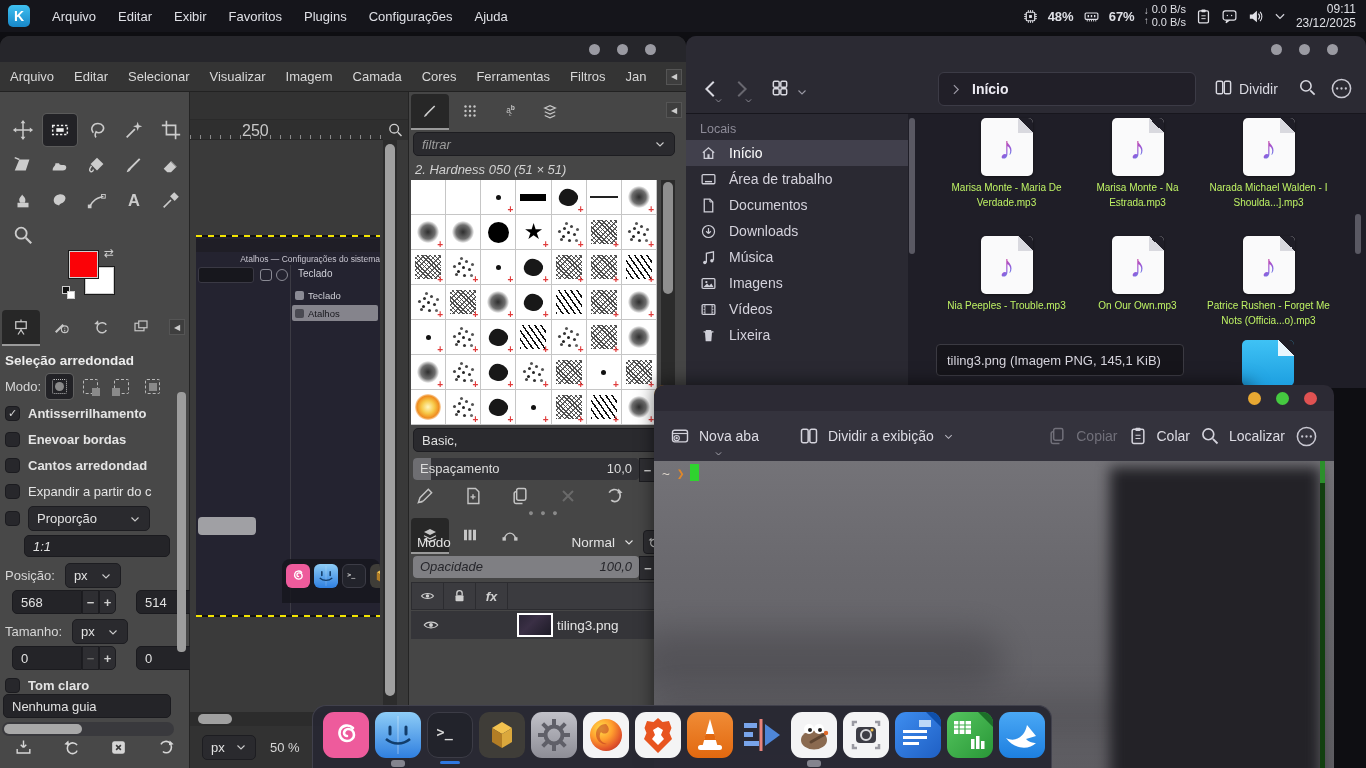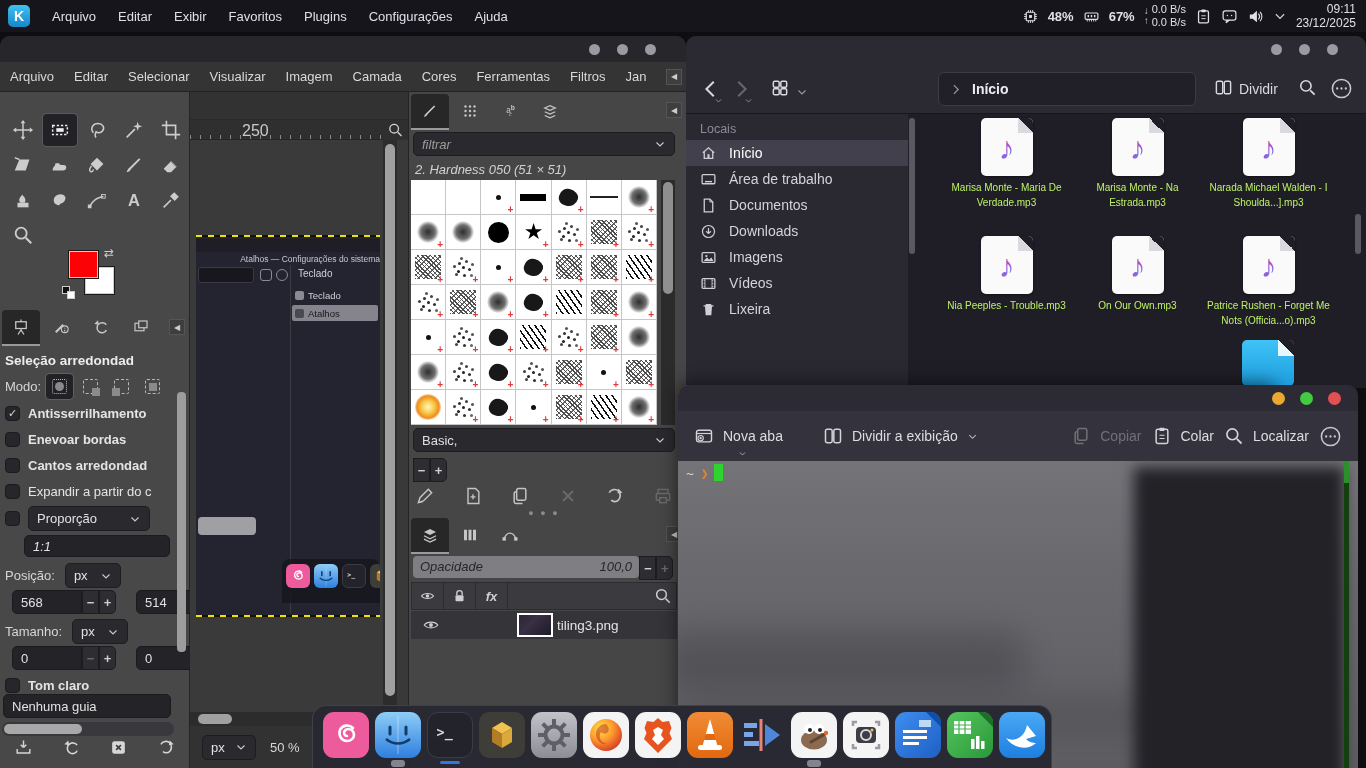--- a/index.html
+++ b/index.html
@@ -232,21 +232,21 @@
     border:1px solid #3b3a42; border-radius:4px; display:flex; align-items:center; padding:0 10px;
     font-size:13px; color:#d6d4dd; z-index:5; white-space:nowrap; }
   .bluefile { position:absolute; left:556px; top:304px; width:52px; height:46px; background:linear-gradient(180deg,#3fc2f5,#1d9fe0);
     border-radius:5px; }
   .bluefile .fold { position:absolute; top:0; right:0; width:16px; height:16px;
     background:linear-gradient(225deg,#1f1e27 50%,#e8f6fd 50%); border-radius:0 5px 0 0; }
   .bluefile-label { position:absolute; left:510px; top:350px; width:145px; font-size:13px; color:#d6d4de; text-align:center;
     height:13px; overflow:hidden; }
 
   
-  #konsole { position:absolute; left:678px; top:385px; width:599px; height:383px; background:#a16207;
+  #konsole { position:absolute; left:654px; top:385px; width:599px; height:383px; background:#a16207;
     border-radius:10px 10px 0 0; z-index:20; box-shadow:0 -2px 18px rgba(0,0,0,.55); }
   #konsole-bar { position:absolute; left:0; top:0; width:680px; height:26px; background:#2c2a34; border-radius:10px 10px 0 0; }
   .tl { width:13px; height:13px; border-radius:50%; position:absolute; top:7px; }
   #konsole-toolbar { position:absolute; left:0; top:26px; width:680px; height:50px; background:#34333d;
     display:flex; align-items:center; padding:0 16px; gap:10px; color:#dddce4; font-size:14px; }
   .kt-ic { width:20px; height:20px; color:#d4d3dc; flex:none; }
   .kt-item { display:flex; align-items:center; gap:9px; position:relative; }
   .kt-item .cv9 { width:11px; height:11px; color:#b9b8c2; }
   .kt-under { position:absolute; left:50%; bottom:-12px; width:9px; height:9px; color:#b9b8c2; }
   .kt-dim, .kt-dim .kt-ic { color:#71707a; }
@@ -836,20 +836,25 @@
     <div class="dd b-combo basic-combo">
       <span class="val">Basic,</span>
         <span class="cv">
           <svg viewBox="0 0 24 24">
             <path d="M5 9l7 7 7-7" fill="none" stroke="currentColor" stroke-width="2.2"></path>
           </svg>
         </span>
     </div>
 
     <div class="slider-row sp-row">
+      <span class="slider">
+        <span class="fill" style="width:18px"></span>
+        <span class="lab">Espaçamento</span>
+        <span class="val">10,0</span>
+      </span>
       <span class="spin-btn">−</span>
       <span class="spin-btn plus">+</span>
     </div>
 
     <div id="brush-actions">
       <span class="aic">
           <svg viewBox="0 0 24 24">
             <path d="M4 20l2-6L16 4l4 4L10 18zM4 20l5-1" fill="none" stroke="currentColor" stroke-width="1.7"></path>
           </svg>
         </span>
@@ -905,20 +910,44 @@
       <span class="to-tab">
           <svg viewBox="0 0 24 24">
             <path d="M4 17C8 7 16 7 20 17" fill="none" stroke="currentColor" stroke-width="1.8"></path>
             <rect x="2" y="15" width="4.5" height="4.5" fill="currentColor"></rect>
             <rect x="17.5" y="15" width="4.5" height="4.5" fill="currentColor"></rect>
           </svg>
         </span>
     </div>
     <span class="collapse" style="top:434px">◀</span>
 
+    <div class="mode-row2">
+      <span>Modo</span>
+      <span class="mode-val">
+        <span>Normal</span>
+          <span class="cv" style="width:12px;height:12px">
+            <svg viewBox="0 0 24 24">
+              <path d="M5 9l7 7 7-7" fill="none" stroke="currentColor" stroke-width="2.2"></path>
+            </svg>
+          </span>
+      </span>
+      <span class="mode-reset">
+        <span style="width:13px;height:13px">
+            <svg viewBox="0 0 24 24">
+              <path d="M19 16c-1 4-7 5-10 2-3-2-3-8 0-10 3-3 8-2 10 1" fill="none" stroke="currentColor" stroke-width="2"></path>
+              <path d="M8 3l1 6-6-1z" fill="currentColor"></path>
+            </svg>
+          </span>
+          <span style="width:9px;height:9px">
+            <svg viewBox="0 0 24 24">
+              <path d="M5 9l7 7 7-7" fill="none" stroke="currentColor" stroke-width="2.2"></path>
+            </svg>
+          </span>
+      </span>
+    </div>
 
     <div class="slider-row op-row">
       <span class="slider">
         <span class="fill"></span>
         <span class="lab">Opacidade</span>
         <span class="val">100,0</span>
       </span>
       <span class="spin-btn">−</span>
       <span class="spin-btn plus dim">+</span>
     </div>
@@ -1067,20 +1096,30 @@
             <svg viewBox="0 0 24 24">
               <circle cx="12" cy="12" r="8.5" fill="none" stroke="currentColor" stroke-width="1.7"></circle>
               <path d="M12 7v8M12 15l-3.3-3.3M12 15l3.3-3.3" stroke="currentColor" stroke-width="1.7" fill="none"></path>
             </svg>
           </span>
           <span>Downloads</span>
         </div>
         <div class="place">
           <span class="pic">
             <svg viewBox="0 0 24 24">
+              <path d="M9 19V6l10-2v12" fill="none" stroke="currentColor" stroke-width="1.8"></path>
+              <circle cx="6.8" cy="19" r="2.4" fill="currentColor"></circle>
+              <circle cx="16.8" cy="16.5" r="2.4" fill="currentColor"></circle>
+            </svg>
+          </span>
+          <span>Música</span>
+        </div>
+        <div class="place">
+          <span class="pic">
+            <svg viewBox="0 0 24 24">
               <rect x="3" y="5" width="18" height="14" rx="1.5" fill="none" stroke="currentColor" stroke-width="1.8"></rect>
               <circle cx="9" cy="10" r="1.6" fill="currentColor"></circle>
               <path d="M5 17l5-5 3 3 3-3 3 5z" fill="currentColor"></path>
             </svg>
           </span>
           <span>Imagens</span>
         </div>
         <div class="place">
           <span class="pic">
             <svg viewBox="0 0 24 24">
@@ -1152,20 +1191,21 @@
     </div>
   <div class="files-scroll">
       <span class="thumb"></span>
     </div>
 
   <div class="bluefile">
       <span class="fold"></span>
     </div>
   <div class="bluefile-label">stável de Debian</div>
 
+  <div id="tooltip">tiling3.png (Imagem PNG, 145,1 KiB)</div>
 </div>
 
 <div id="konsole">
   <div id="konsole-bar">
     <span class="tl" style="right:73px;background:#e8a832"></span>
     <span class="tl" style="right:45px;background:#45c940"></span>
     <span class="tl" style="right:17px;background:#e05252"></span>
   </div>
   <div id="konsole-toolbar">
     <span class="kt-item">

